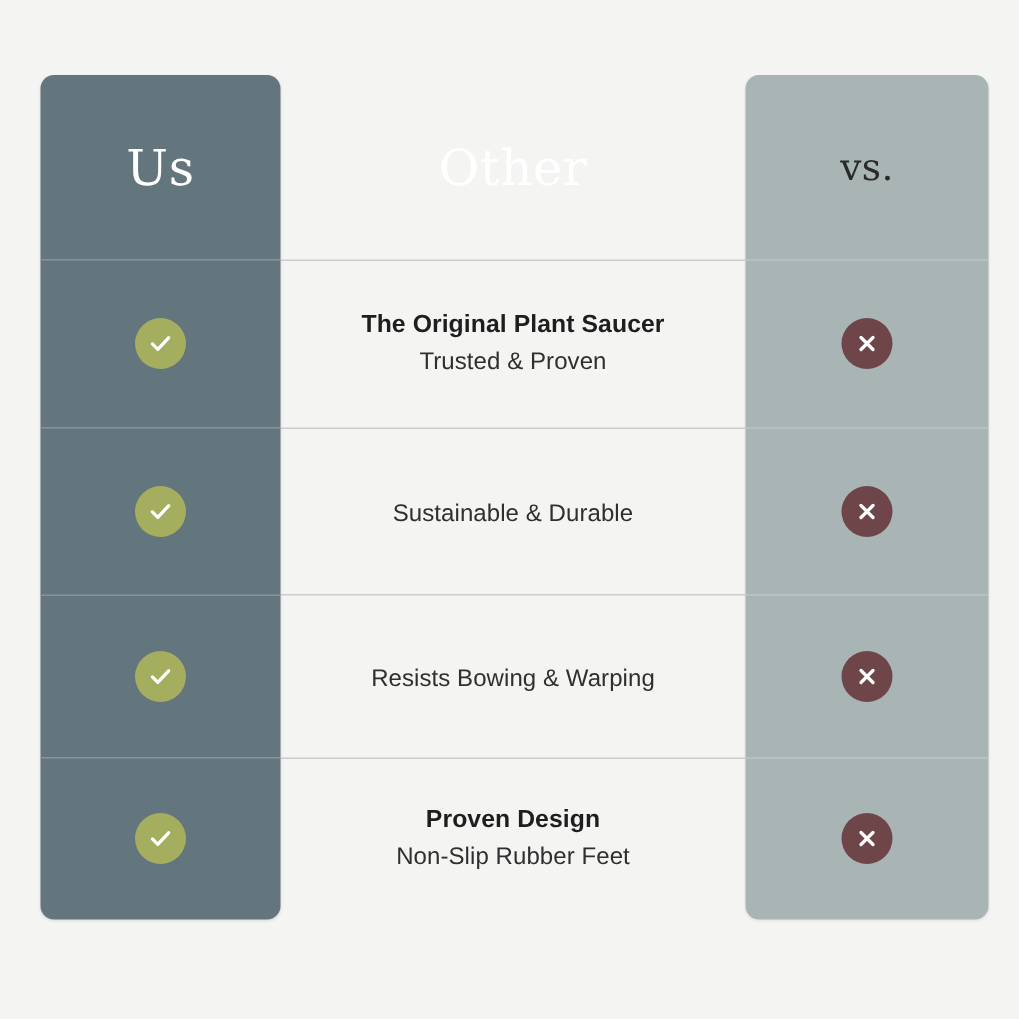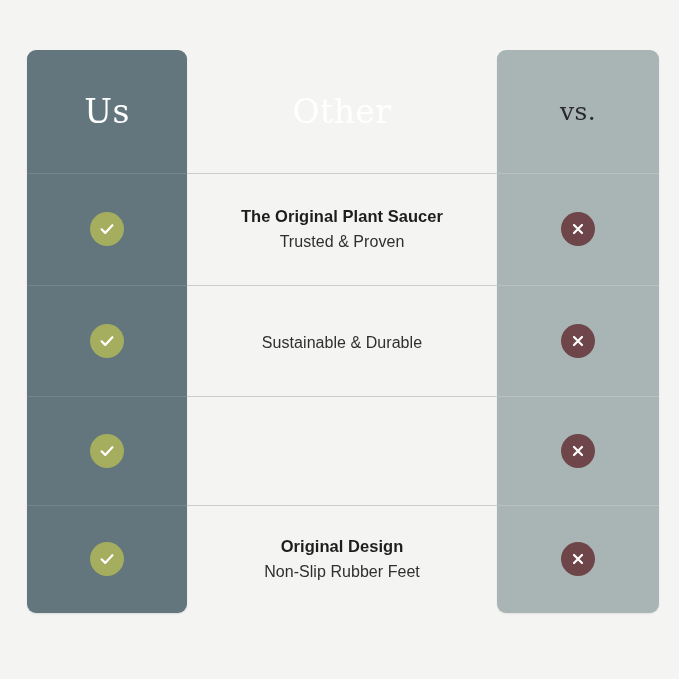--- a/index.html
+++ b/index.html
@@ -215,38 +215,39 @@
     </div>
 
     <div class="cell">
       <span class="badge badge-check">
         <svg width="18" height="18" viewBox="0 0 18 18" aria-hidden="true">
           <path d="M3.6 9.3 L7.2 12.9 L14.4 5.2" fill="none" stroke="#ffffff" stroke-width="2.2" stroke-linecap="round" stroke-linejoin="round"></path>
         </svg>
       </span>
     </div>
     <div class="cell">
-    </div>
-    <div class="cell">
-      <span class="badge badge-cross">
-        <svg width="16" height="16" viewBox="0 0 16 16" aria-hidden="true">
-          <path d="M4 4 L12 12 M12 4 L4 12" fill="none" stroke="#ffffff" stroke-width="2.2" stroke-linecap="round"></path>
-        </svg>
-      </span>
-    </div>
-
-    <div class="cell">
-      <span class="badge badge-check">
-        <svg width="18" height="18" viewBox="0 0 18 18" aria-hidden="true">
-          <path d="M3.6 9.3 L7.2 12.9 L14.4 5.2" fill="none" stroke="#ffffff" stroke-width="2.2" stroke-linecap="round" stroke-linejoin="round"></path>
-        </svg>
-      </span>
-    </div>
-    <div class="cell">
-      <span class="feat-title">Original Design</span>
+      <span class="feat-sub">Resists Bowing &amp; Warping</span>
+    </div>
+    <div class="cell">
+      <span class="badge badge-cross">
+        <svg width="16" height="16" viewBox="0 0 16 16" aria-hidden="true">
+          <path d="M4 4 L12 12 M12 4 L4 12" fill="none" stroke="#ffffff" stroke-width="2.2" stroke-linecap="round"></path>
+        </svg>
+      </span>
+    </div>
+
+    <div class="cell">
+      <span class="badge badge-check">
+        <svg width="18" height="18" viewBox="0 0 18 18" aria-hidden="true">
+          <path d="M3.6 9.3 L7.2 12.9 L14.4 5.2" fill="none" stroke="#ffffff" stroke-width="2.2" stroke-linecap="round" stroke-linejoin="round"></path>
+        </svg>
+      </span>
+    </div>
+    <div class="cell">
+      <span class="feat-title">Proven Design</span>
       <span class="feat-sub">Non-Slip Rubber Feet</span>
     </div>
     <div class="cell">
       <span class="badge badge-cross">
         <svg width="16" height="16" viewBox="0 0 16 16" aria-hidden="true">
           <path d="M4 4 L12 12 M12 4 L4 12" fill="none" stroke="#ffffff" stroke-width="2.2" stroke-linecap="round"></path>
         </svg>
       </span>
     </div>
 

